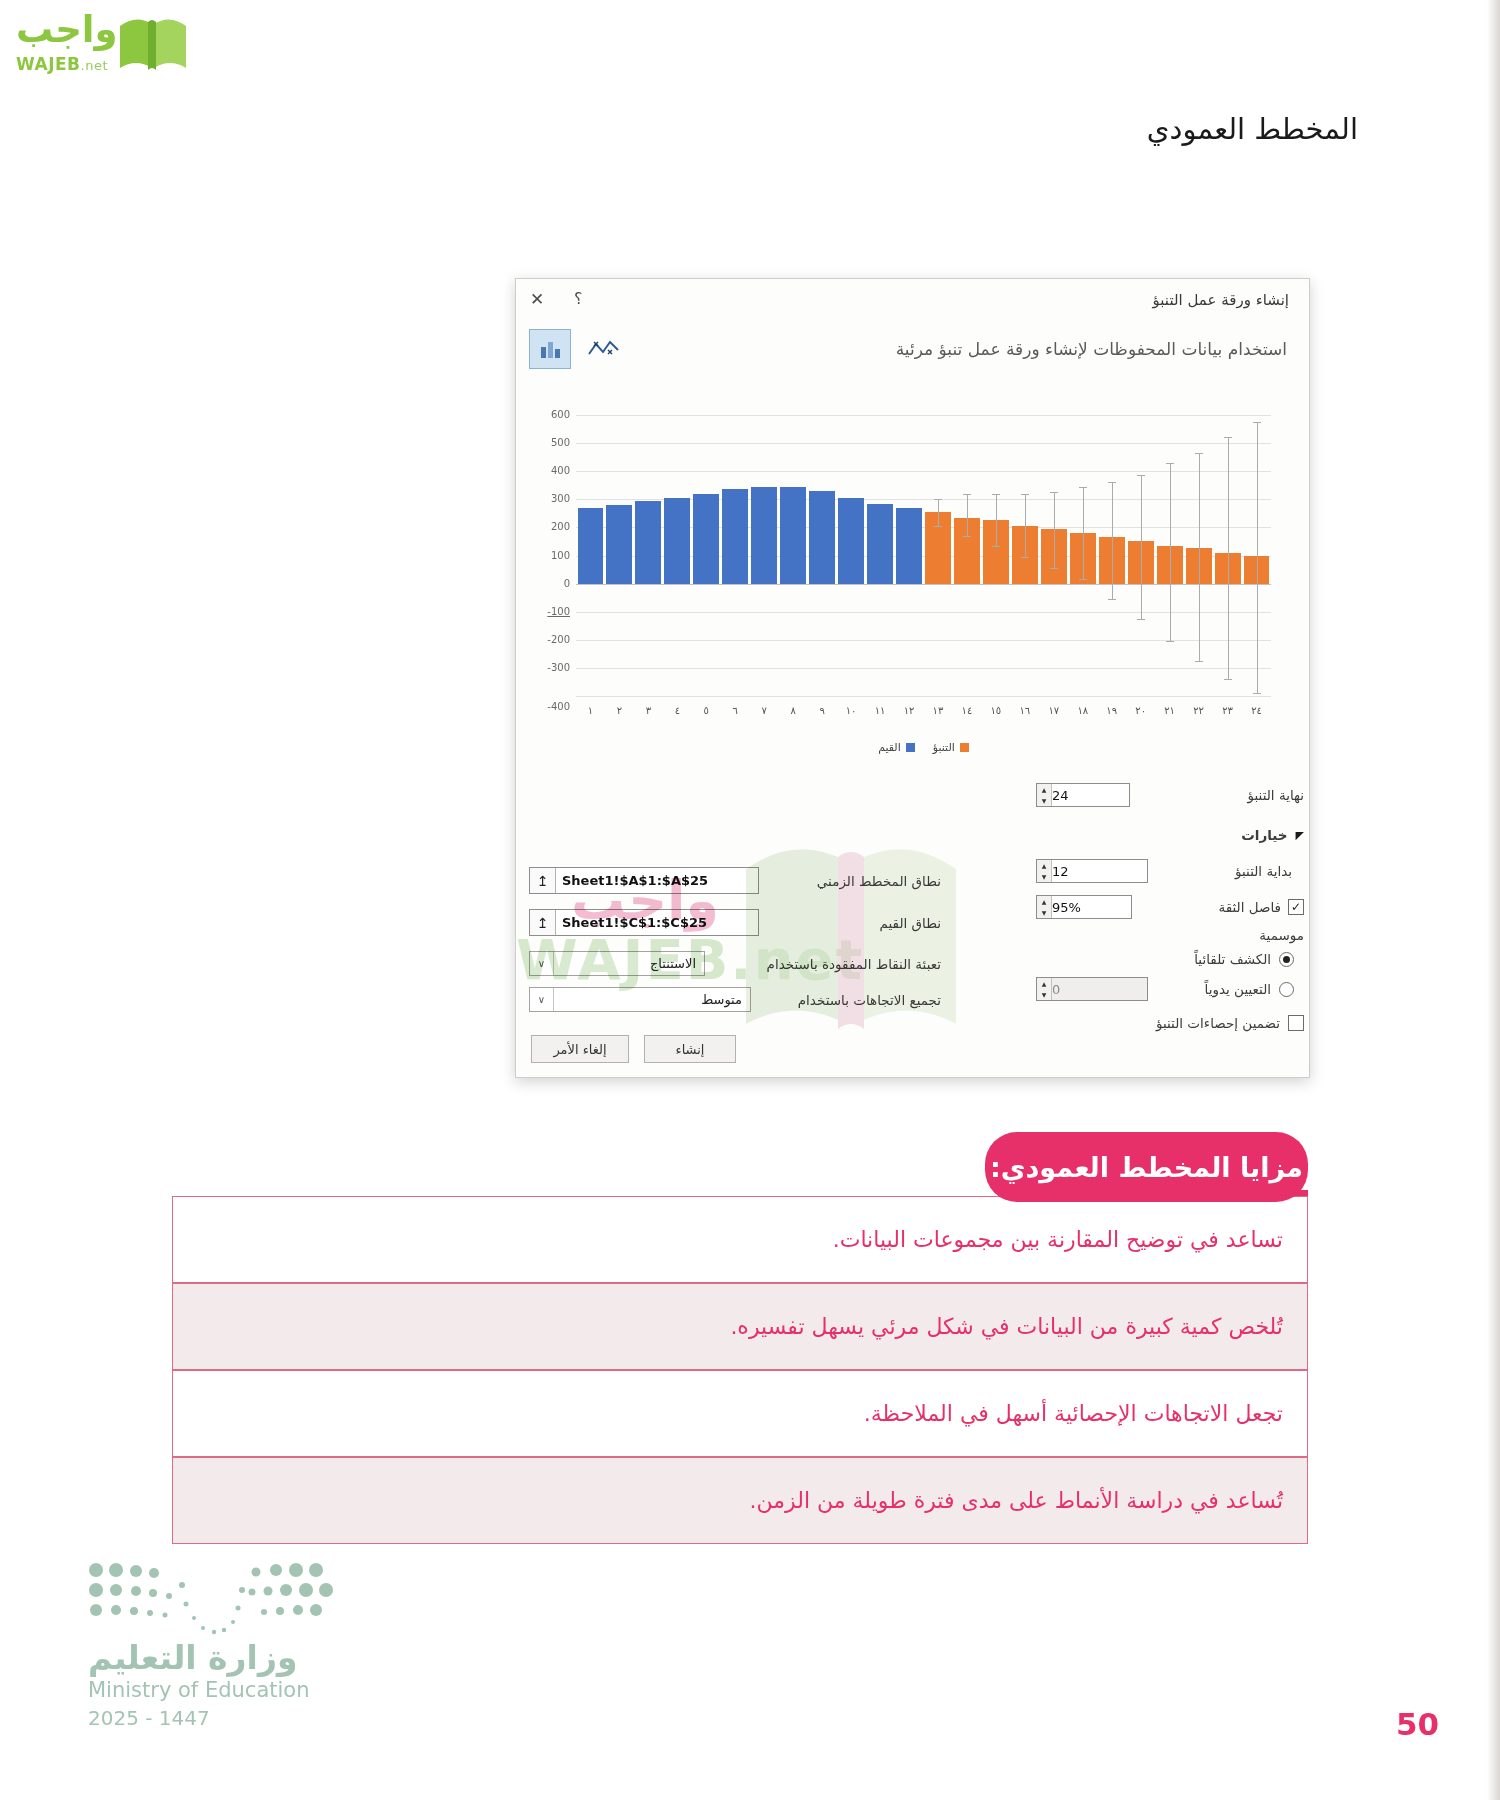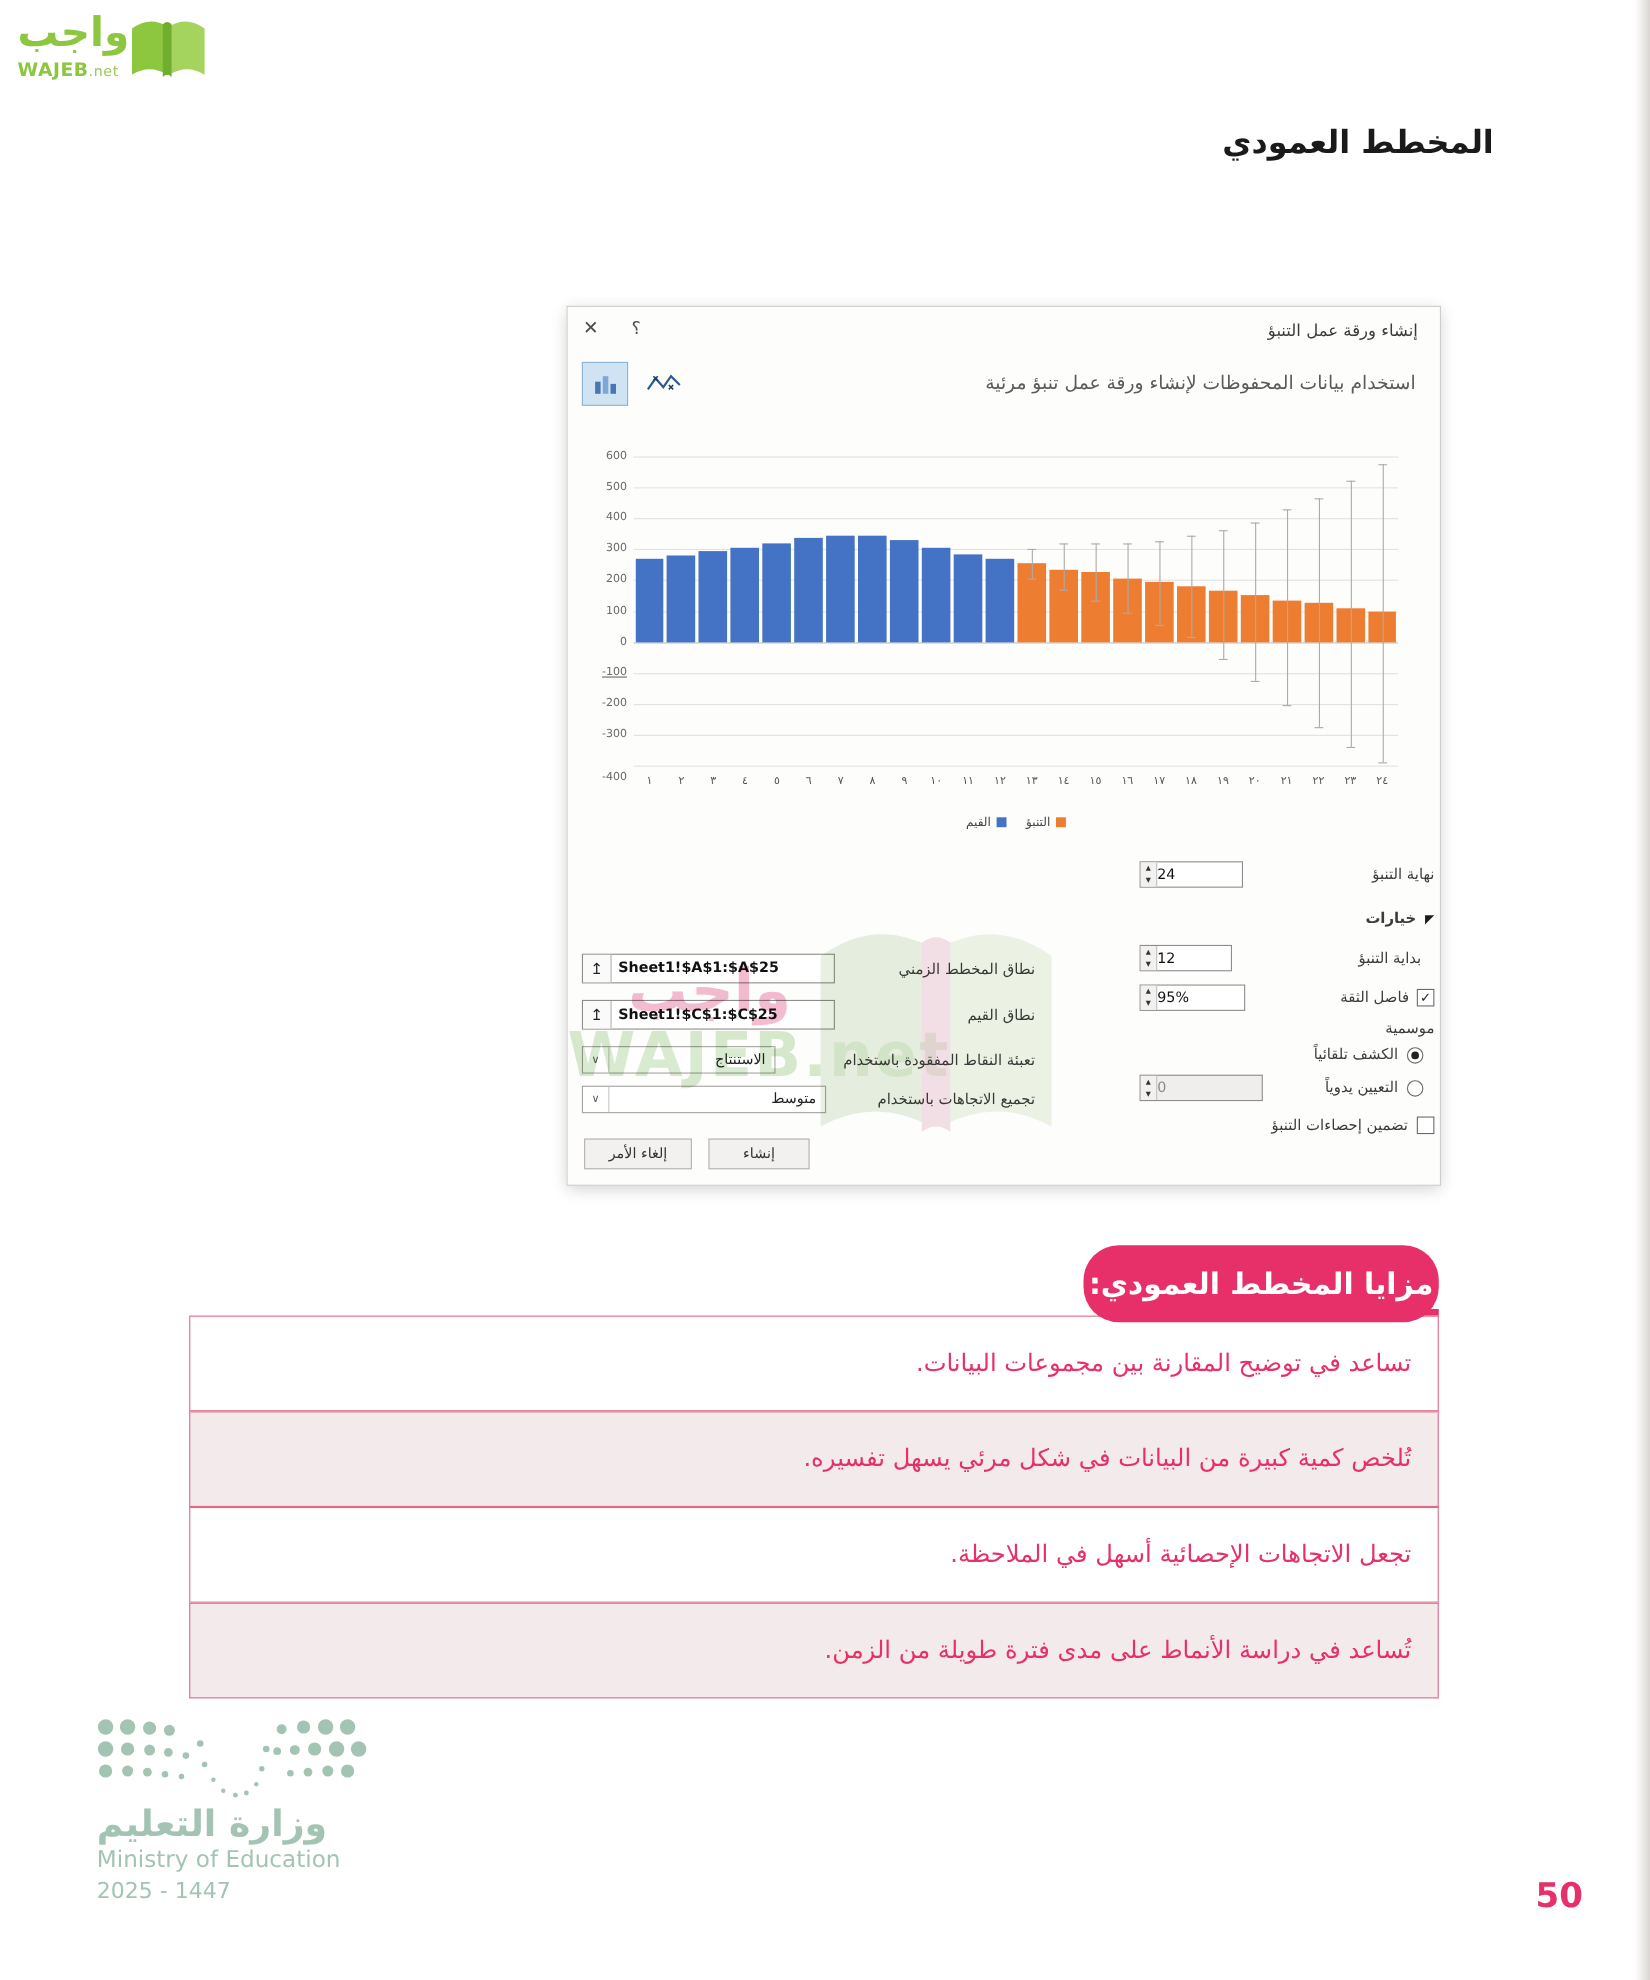--- a/index.html
+++ b/index.html
@@ -7,21 +7,21 @@
   #page { position:relative; width:1500px; height:1800px; background:#ffffff; overflow:hidden; }
 
   
   .wajeb { position:absolute; left:14px; top:8px; width:190px; height:70px; }
   .wajeb-ar { position:absolute; left:2px; top:0; font-size:37px; font-weight:bold; color:#8dc63f; direction:rtl; }
   .wajeb-en { position:absolute; left:2px; top:46px; font-size:17px; font-weight:bold; color:#8dc63f; letter-spacing:.5px; }
   .wajeb-en span { font-weight:normal; font-size:13px; color:#9bc95a; }
 
   
   .heading { position:absolute; right:142px; top:112px; width:1216px; text-align:right; direction:rtl;
-             font-size:29px; font-weight:bold; color:#1a1a1a; }
+             font-size:29px; font-weight:normal; color:#1a1a1a; }
   .para { position:absolute; right:142px; top:163px; width:1216px; text-align:right; direction:rtl;
           font-size:24px; color:#222; line-height:40px; }
 
   
   .dialog { position:absolute; left:515px; top:278px; width:795px; height:800px; background:#fdfdfc;
             border:1px solid #cfcccb; box-shadow:0 4px 14px rgba(0,0,0,.18); }
   .dlg-close, .dlg-help { position:absolute; top:10px; font-size:17px; color:#4d4d4d; cursor:default; }
   .dlg-close { left:14px; }
   .dlg-help { left:58px; font-size:16px; }
   .dlg-title { position:absolute; right:20px; top:12px; direction:rtl; font-size:15px; color:#3a3a3a; }
@@ -316,21 +316,21 @@
             </div>
           <div class="num">24</div>
         </div>
       </div>
       <div class="orow" style="top:44px; gap:8px;">
         <span class="tri">◤</span>
         <span class="olabel" style="font-weight:bold">خيارات</span>
       </div>
       <div class="orow" style="top:76px; justify-content:space-between; padding-right:12px;">
         <span class="olabel">بداية التنبؤ</span>
-        <div class="spin" style="width:84px">
+        <div class="spin" style="width:112px">
           <div class="arrows">
               <div>▲</div>
               <div>▼</div>
             </div>
           <div class="num">12</div>
         </div>
       </div>
       <div class="orow" style="top:112px; justify-content:space-between;">
         <span style="display:inline-flex;align-items:center;gap:7px;direction:rtl;">
           <span class="cbox">✓</span>

